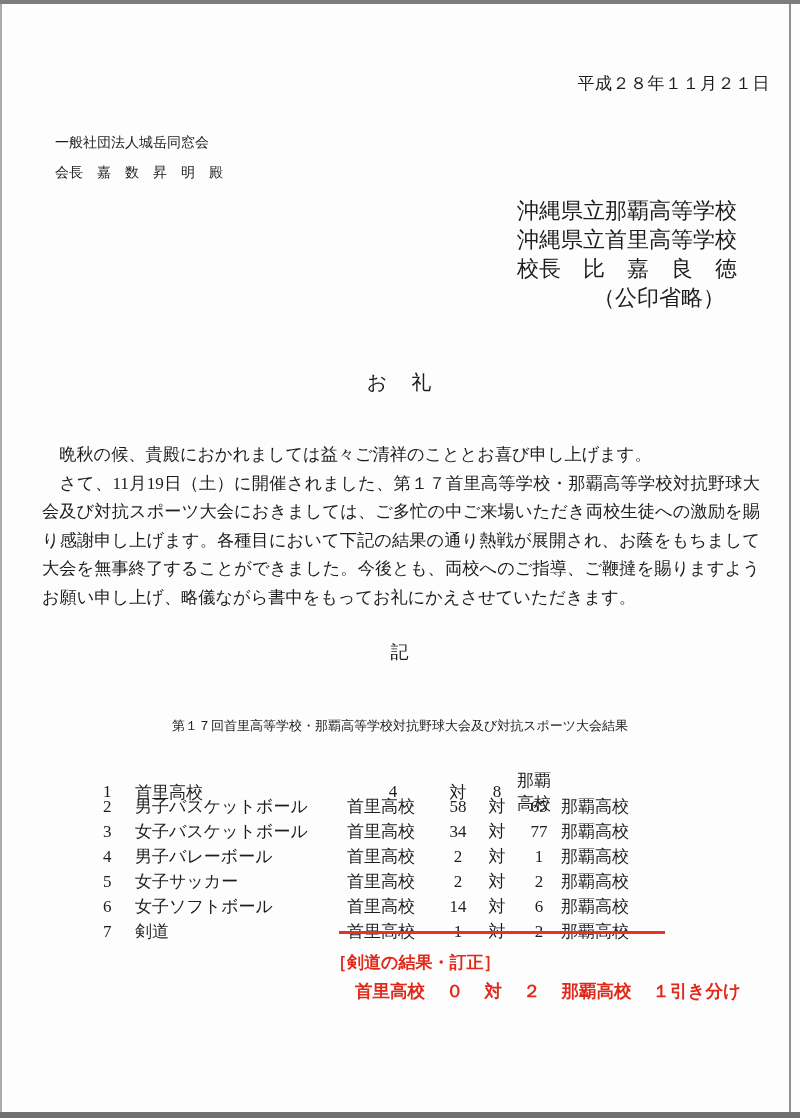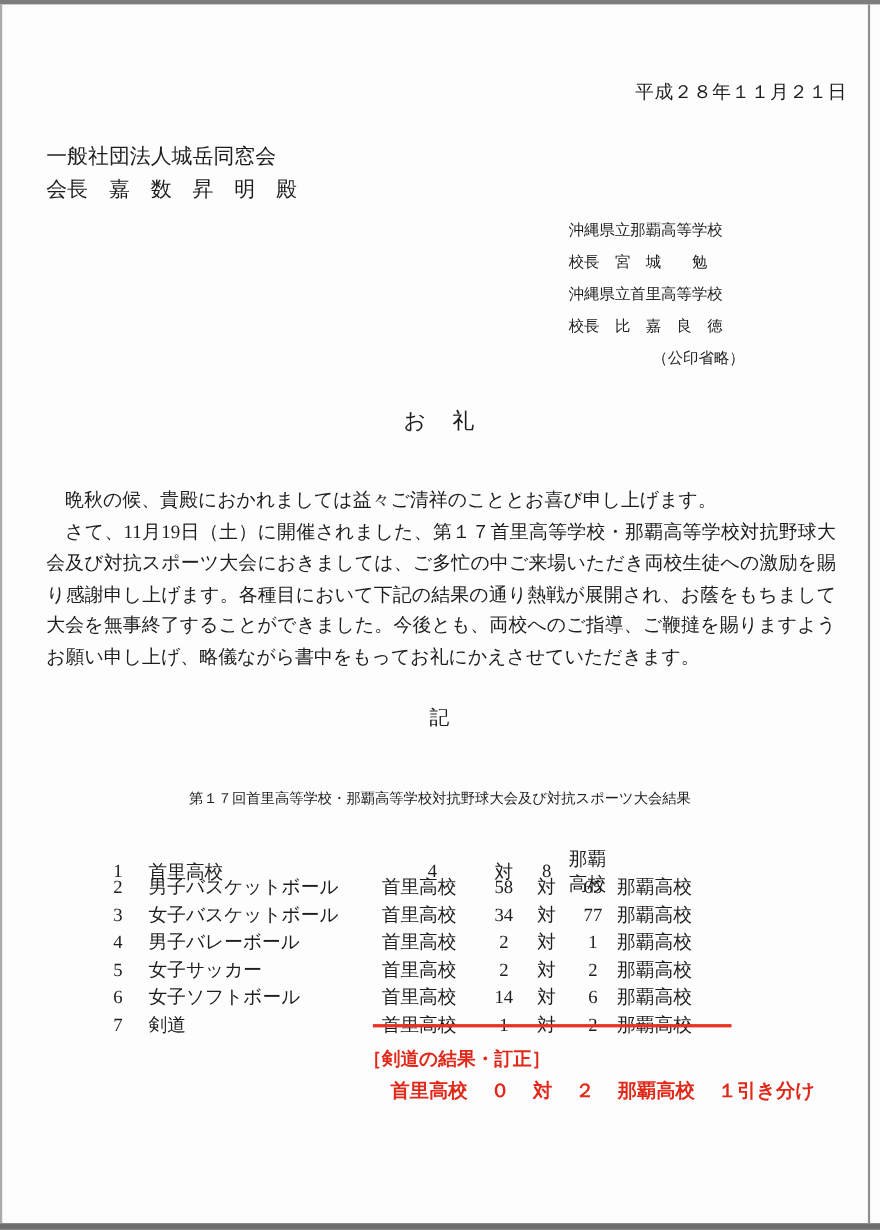--- a/index.html
+++ b/index.html
@@ -14,23 +14,23 @@
   .page { position: absolute; inset: 0; }
 
   
   .edge-top    { position: absolute; top: 0; left: 0; right: 0; height: 4px; background: #7d7d7d; }
   .edge-bottom { position: absolute; bottom: 0; left: 0; right: 0; height: 6px; background: #6f6f6f; }
   .edge-left   { position: absolute; top: 4px; bottom: 6px; left: 0; width: 2px; background: #ababab; }
   .edge-right  { position: absolute; top: 4px; bottom: 6px; left: 789px; width: 2px; background: #8f8f8f; }
 
   .date { position: absolute; top: 72px; right: 30px; font-size: 17px; letter-spacing: 0.5px; }
 
-  .recipient { position: absolute; left: 42px; top: 128px; font-size: 19px; line-height: 30px; }
+  .recipient { position: absolute; left: 55px; top: 128px; font-size: 14px; line-height: 30px; }
 
-  .senders { position: absolute; left: 517px; top: 196px; font-size: 14px; line-height: 29px; }
+  .senders { position: absolute; left: 517px; top: 196px; font-size: 22px; line-height: 29px; }
   .senders .sender-line { white-space: pre; }
   .senders .seal { padding-left: 76px; }
 
   .letter-title { position: absolute; top: 369px; left: 0; width: 100%; text-align: center;
                   font-size: 20px; letter-spacing: 2px; }
 
   .body-text { position: absolute; left: 42px; top: 441px; width: 718px;
                font-size: 17.2px; line-height: 28.6px; text-align: justify; }
   .body-text p { margin: 0; text-indent: 1em; }
 
@@ -64,21 +64,20 @@
 
   <div class="date">平成２８年１１月２１日</div>
 
   <div class="recipient">
     <div>一般社団法人城岳同窓会</div>
     <div>会長　嘉　数　昇　明　殿</div>
   </div>
 
   <div class="senders">
     <div class="sender-line">沖縄県立那覇高等学校</div>
-    <div class="sender-line">校長　宮　城　　勉</div>
     <div class="sender-line">沖縄県立首里高等学校</div>
     <div class="sender-line">校長　比　嘉　良　徳</div>
     <div class="sender-line seal">（公印省略）</div>
   </div>
 
   <div class="letter-title">お　礼</div>
 
   <div class="body-text">
     <p>晩秋の候、貴殿におかれましては益々ご清祥のこととお喜び申し上げます。</p>
     <p>さて、11月19日（土）に開催されました、第１７首里高等学校・那覇高等学校対抗野球大会及び対抗スポーツ大会におきましては、ご多忙の中ご来場いただき両校生徒への激励を賜り感謝申し上げます。各種目において下記の結果の通り熱戦が展開され、お蔭をもちまして大会を無事終了することができました。今後とも、両校へのご指導、ご鞭撻を賜りますようお願い申し上げ、略儀ながら書中をもってお礼にかえさせていただきます。</p>

